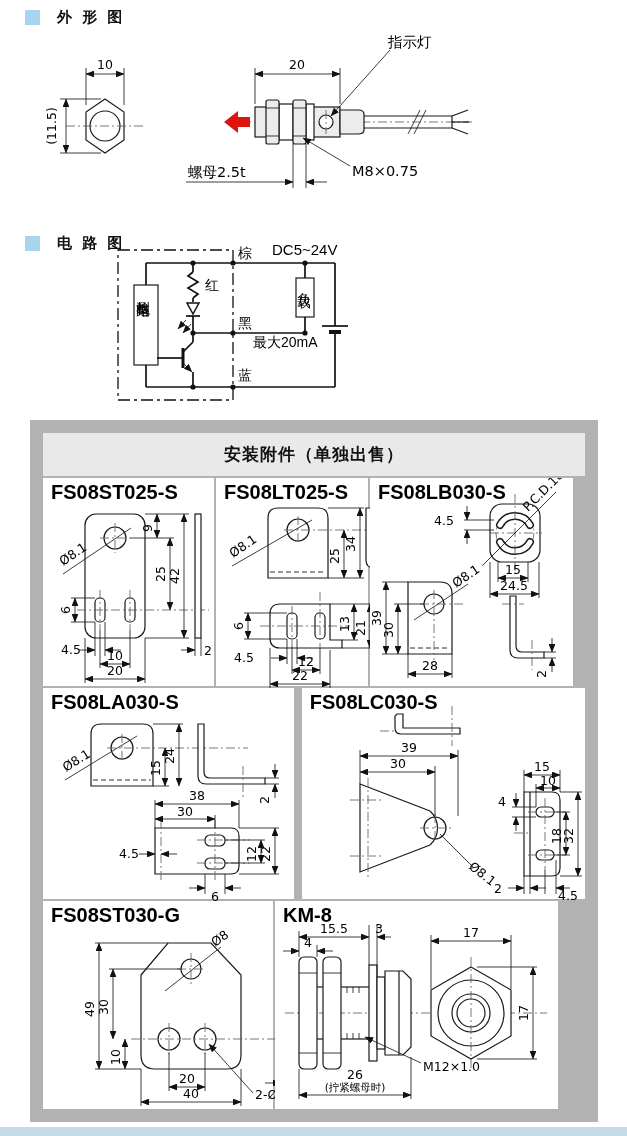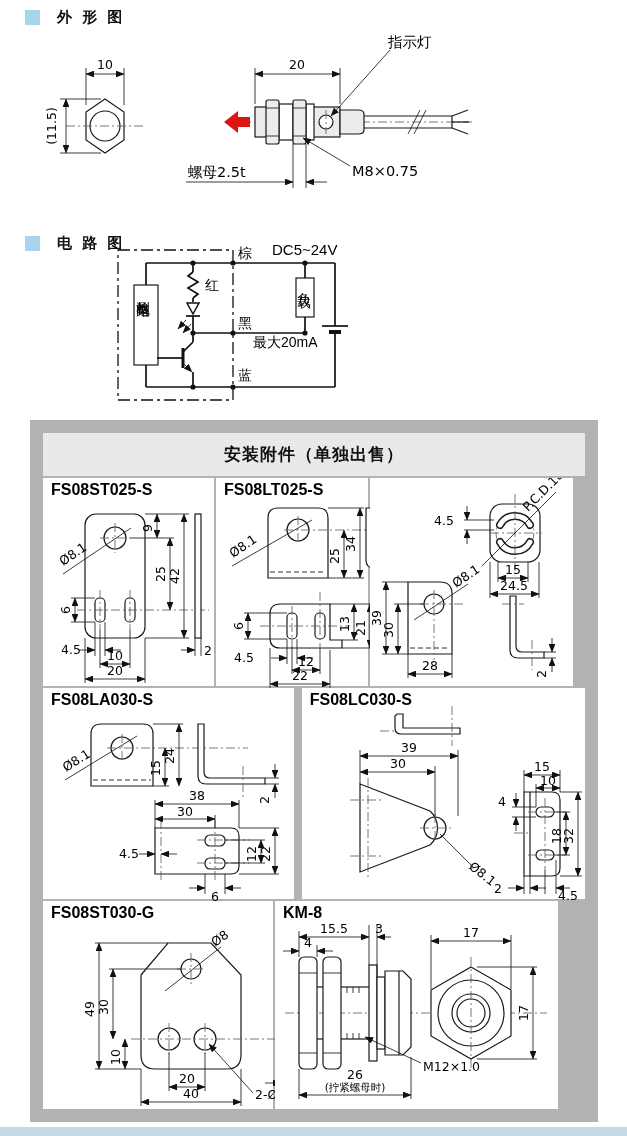--- a/index.html
+++ b/index.html
@@ -20,21 +20,21 @@
   .w{stroke:#111;stroke-width:1.7;fill:none;}
   .jd{fill:#111;}
   
   .acc{position:absolute;left:30px;top:420px;width:568px;height:702px;background:#b2b2b2;
        box-sizing:border-box;padding:13px;display:flex;flex-direction:column;gap:2px;}
   .acc-header{background:#e9e9e9;height:44px;display:flex;align-items:center;justify-content:center;
               font-size:17px;font-weight:bold;color:#111;letter-spacing:1px;}
   .acc-row{display:flex;gap:2px;}
   .cell{position:relative;background:#fff;}
   .cell svg{position:absolute;left:0;top:0;}
-  .model{position:absolute;top:3px;left:8px;font-size:16px;font-weight:bold;color:#000;
+  .model{position:absolute;top:3px;left:8px;font-size:20px;font-weight:bold;color:#000;
          letter-spacing:0px;z-index:2;white-space:nowrap;}
   
   .cwrap{position:absolute;left:0;top:232px;width:627px;height:180px;}
   .clab{position:absolute;font-size:14px;color:#000;white-space:nowrap;line-height:1.1;}
   .cvert{position:absolute;writing-mode:vertical-rl;text-orientation:upright;font-size:13.5px;
          color:#000;letter-spacing:2px;line-height:1;}
   .footer-bar{position:absolute;left:0;top:1127px;width:627px;height:9px;background:#c5dbe9;}
 </style>
 </head>
 <body>
@@ -272,20 +272,21 @@
           <line class="dl" x1="138" y1="126" x2="138" y2="162" marker-start="url(#ar)" marker-end="url(#ar)"></line>
           <text class="dt" x="133" y="146" text-anchor="middle" transform="rotate(-90 133 146)">13</text>
           <line class="dl" x1="126" y1="170" x2="158" y2="170"></line>
           <line class="dl" x1="142" y1="126" x2="158" y2="126"></line>
           <line class="dl" x1="154" y1="126" x2="154" y2="170" marker-start="url(#ar)" marker-end="url(#ar)"></line>
           <text class="dt" x="149" y="150" text-anchor="middle" transform="rotate(-90 149 150)">21</text>
         </svg>
       </div>
 
       <div class="cell" style="width:203px;">
+        <div class="model">FS08LB030-S</div>
         <svg width="203" height="215" viewBox="0 0 203 215">
 
           <rect class="fw" x="120" y="26" width="50" height="58" rx="12"></rect>
           <circle class="cl" cx="145" cy="55" r="19" fill="none"></circle>
           <path d="M130,47 A17,17 0 0 1 160,47" stroke="#1a1a1a" stroke-width="8" fill="none" stroke-linecap="round"></path>
           <path d="M130,47 A17,17 0 0 1 160,47" stroke="#fff" stroke-width="5" fill="none" stroke-linecap="round"></path>
           <path d="M130,64 A17,17 0 0 0 160,64" stroke="#1a1a1a" stroke-width="8" fill="none" stroke-linecap="round"></path>
           <path d="M130,64 A17,17 0 0 0 160,64" stroke="#fff" stroke-width="5" fill="none" stroke-linecap="round"></path>
           <line class="cl" x1="145" y1="16" x2="145" y2="96"></line>
           <line class="cl" x1="120" y1="55" x2="172" y2="55"></line>

